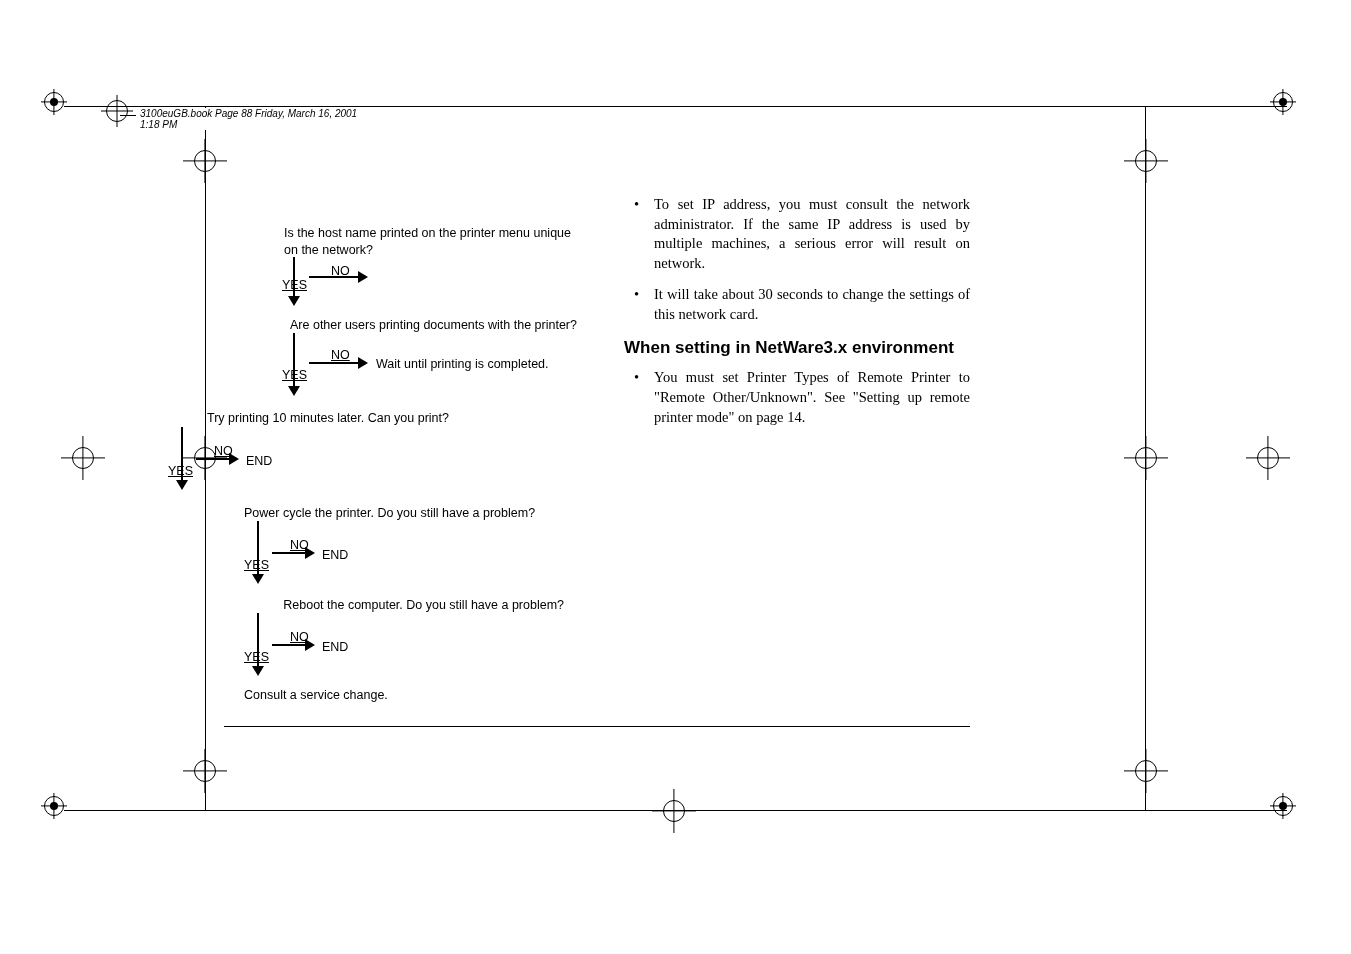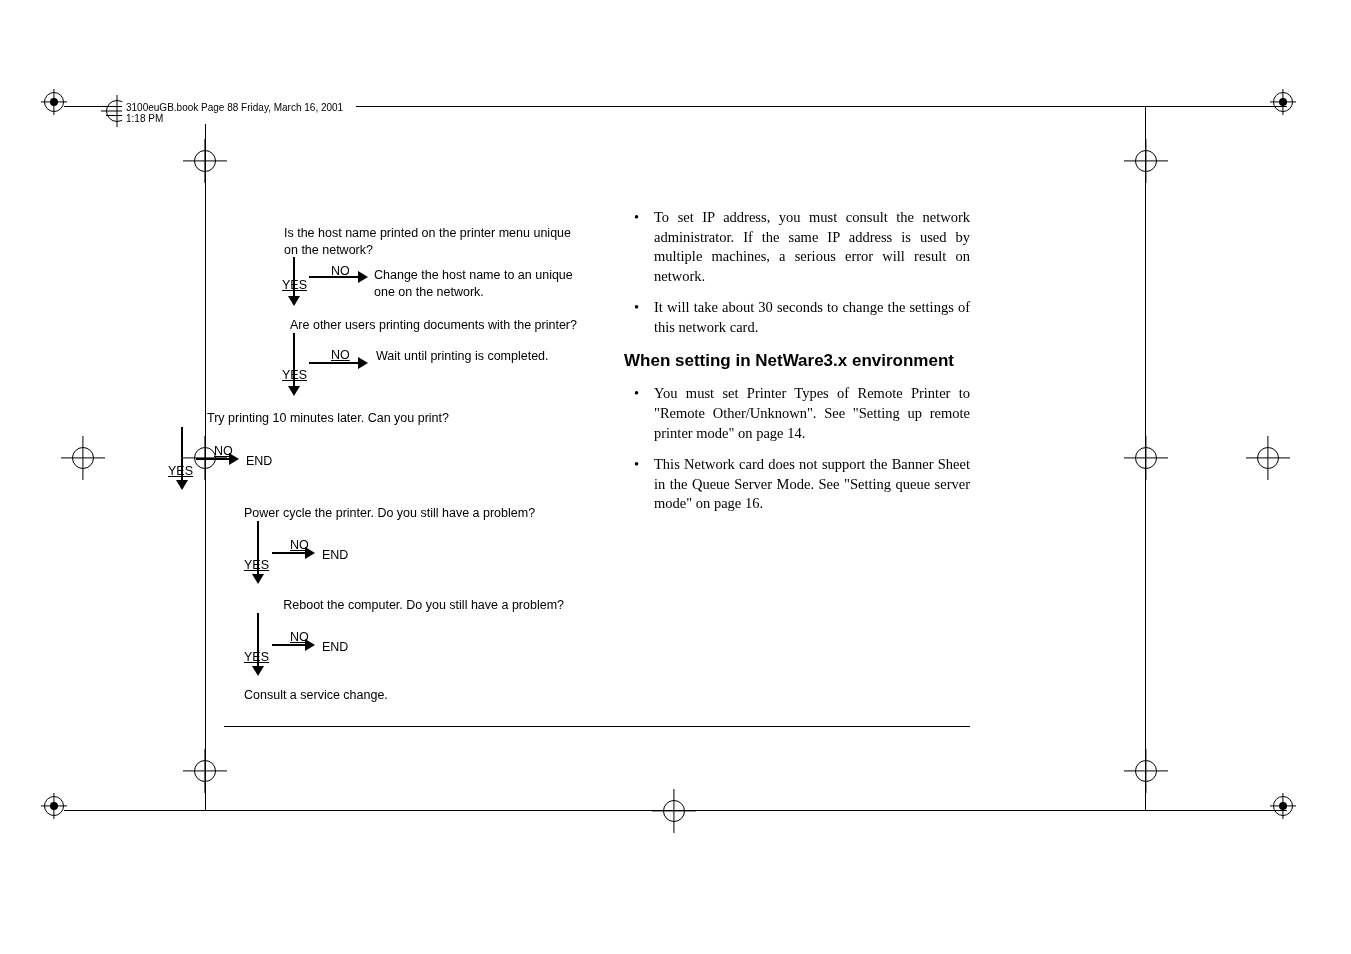--- a/index.html
+++ b/index.html
@@ -40,24 +40,24 @@
     content:""; position:absolute; background:#000;
   }
   .reg-cross .c-outer::before { left:50%; top:-12px; bottom:-12px; width:1.2px; transform:translateX(-50%);}
   .reg-cross .c-outer::after  { top:50%; left:-12px; right:-12px; height:1.2px; transform:translateY(-50%);}
 
   .frame-line-h { position:absolute; height:1px; background:#000; }
   .frame-line-v { position:absolute; width:1px; background:#000; }
 
   .header-bar {
     position:absolute;
-    left:106px; top:108px;
+    left:120px; top:108px;
     width:250px;
     height:16px;
-    display:flex; align-items:flex-end;
+    display:flex; align-items:flex-start;font-style:italic;
   }
   .header-bar .tab-line {
     position:absolute; left:0; right:0; top:7px; height:1.2px; background:#000;
   }
   .header-bar .tab-text {
     position:relative;
     font-family: Arial, Helvetica, sans-serif;
     font-size:10px;
     background:#fff;
     padding:0 4px;
@@ -117,21 +117,21 @@
     font-size:24px;
     margin-bottom:18px;
   }
   .h2 {
     font-family: Arial, Helvetica, sans-serif;
     font-weight:bold;
     font-size:17px;
     margin-top:14px;
     margin-bottom:10px;
   }
-  .bullets { list-style:none; padding-left:30px;margin-top:13px; }
+  .bullets { list-style:none; padding-left:30px; }
   .bullets li {
     position:relative;
     font-size:14.5px;
     text-align:justify;
     margin-bottom:12px;
     line-height:1.35;
   }
   .bullets li::before {
     content:"•"; position:absolute; left:-20px; top:0;
   }
@@ -210,32 +210,31 @@
 
     <div class="flow-node" style="left:60px; top:30px; width:290px;">Is the host name printed on the printer menu unique on the network?</div>
     <div class="flow-node flow-label" style="left:58px; top:82px;">YES</div>
     <div class="arrow down" style="left:70px; top:62px; height:48px; width:0;">
         <div class="shaft"></div>
       </div>
     <div class="flow-node flow-label" style="left:107px; top:68px;">NO</div>
     <div class="arrow right" style="left:85px; top:82px; width:58px; height:0;">
         <div class="shaft"></div>
       </div>
-    <div class="flow-node" style="left:150px; top:72px; width:200px;">Change the host name to an unique one on the network.</div>
 
     <div class="flow-node" style="left:66px; top:122px; width:290px;">Are other users printing documents with the printer?</div>
     <div class="flow-node flow-label" style="left:58px; top:172px;">YES</div>
     <div class="arrow down" style="left:70px; top:138px; height:62px; width:0;">
         <div class="shaft"></div>
       </div>
     <div class="flow-node flow-label" style="left:107px; top:152px;">NO</div>
     <div class="arrow right" style="left:85px; top:168px; width:58px; height:0;">
         <div class="shaft"></div>
       </div>
-    <div class="flow-node" style="left:152px; top:153px; width:200px;">Wait until printing is completed.</div>
+    <div class="flow-node" style="left:152px; top:161px; width:200px;">Wait until printing is completed.</div>
 
     <div class="flow-node" style="left:-56px; top:215px; width:320px;text-align:center;">Try printing 10 minutes later. Can you print?</div>
     <div class="flow-node flow-label" style="left:-56px; top:268px;">YES</div>
     <div class="arrow down" style="left:-42px; top:232px; height:62px; width:0;">
         <div class="shaft"></div>
       </div>
     <div class="flow-node flow-label" style="left:-10px; top:248px;">NO</div>
     <div class="arrow right" style="left:-28px; top:264px; width:42px; height:0;">
         <div class="shaft"></div>
       </div>
@@ -269,21 +268,20 @@
   <div class="col-right">
 
     <ul class="bullets">
       <li>To set IP address, you must consult the network administrator. If the same IP address is used by multiple machines, a serious error will result on network.</li>
       <li>It will take about 30 seconds to change the settings of this network card.</li>
     </ul>
 
     <div class="h2">When setting in NetWare3.x environment</div>
     <ul class="bullets">
       <li>You must set Printer Types of Remote Printer to "Remote Other/Unknown". See "Setting up remote printer mode" on page 14.</li>
-      <li>This Network card does not support the Banner Sheet in the Queue Server Mode. See "Setting queue server mode" on page 16.</li>
     </ul>
   </div>
 
 </div>
 
 <div class="footer-wrap">
   <div class="ft-line"></div>
 </div>
 
 </body></html>

